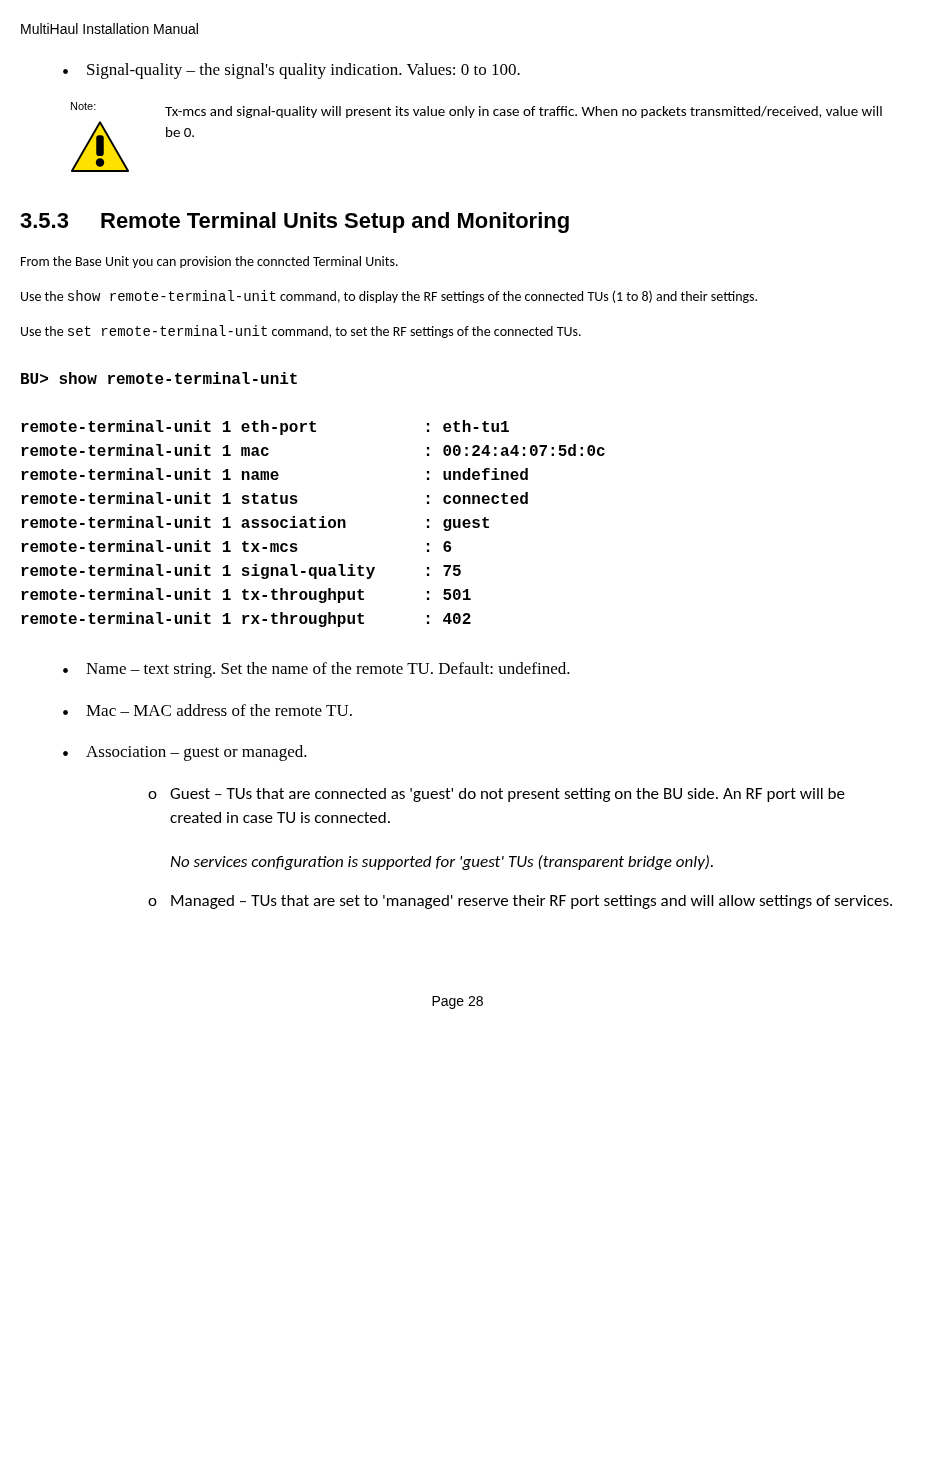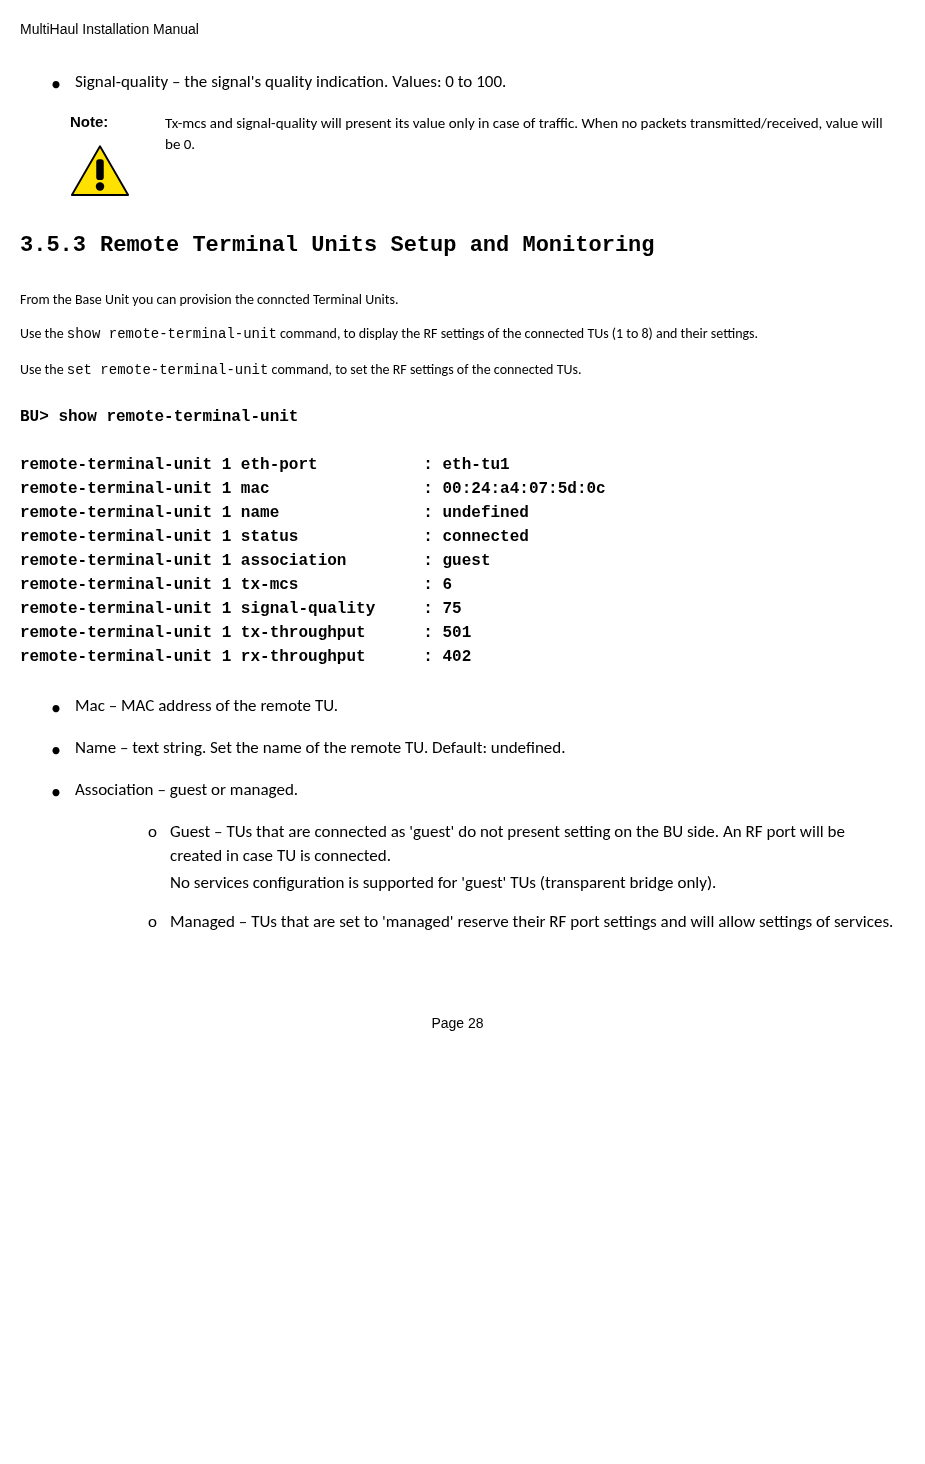--- a/index.html
+++ b/index.html
@@ -7,26 +7,27 @@
     font-size: 16px;
     color: #000;
     margin: 0;
     padding: 20px 30px 20px 20px;
     width: 875px;
     line-height: 1.4;
   }
   .header {
     font-family: Arial, sans-serif;
     font-size: 14px;
-    margin-bottom: 30px;
+    margin-bottom: 18px;
   }
   .bullet-list {
     list-style: none;
     padding-left: 55px;
-    margin: 0;
+    margin: 11px;
+    font-family: Liberation Serif, serif;
   }
   .bullet-list li {
     position: relative;
     margin-bottom: 18px;
     font-size: 17px;
   }
   .bullet-list li::before {
     content: "•";
     position: absolute;
     left: -24px;
@@ -36,37 +37,37 @@
     display: flex;
     margin: 15px 0 20px 50px;
     align-items: flex-start;
   }
   .note-left {
     width: 95px;
     flex-shrink: 0;
   }
   .note-label {
     font-family: Arial, sans-serif;
-    font-weight: bold;
-    font-size: 15px;
-    margin-bottom: 12px;
+    font-weight: normal;
+    font-size: 11px;
+    margin-bottom: 5px;
   }
   .warning-icon {
     width: 60px;
     height: 55px;
   }
   .note-text {
     font-size: 15px;
     padding-top: 2px;
   }
   .section-heading {
-    font-family: Liberation Mono, monospace;
+    font-family: Liberation Sans, sans-serif;
     font-weight: bold;
     font-size: 22px;
-    margin: 25px 0 28px 0;
+    margin: 25px 0 15px 0;
   }
   .section-number {
     display: inline-block;
     width: 80px;
   }
   .body-text {
     font-size: 14px;
     margin: 0 0 15px 0;
   }
   .mono {
@@ -92,21 +93,22 @@
     font-size: 17px;
   }
   .sub-list li .sub-marker {
     position: absolute;
     left: -22px;
   }
   .sub-list li .sub-text {
     padding-left: 0;
   }
   .sub-para {
-    margin-top: 4px;
+    margin-top: 20px;
+    font-style: italic;
   }
   .footer {
     text-align: center;
     font-family: Arial, sans-serif;
     font-size: 14px;
     margin-top: 80px;
   }
 </style>
 </head>
 <body>
@@ -150,22 +152,22 @@
 remote-terminal-unit 1 name               : undefined
 remote-terminal-unit 1 status             : connected
 remote-terminal-unit 1 association        : guest
 remote-terminal-unit 1 tx-mcs             : 6
 remote-terminal-unit 1 signal-quality     : 75
 remote-terminal-unit 1 tx-throughput      : 501
 remote-terminal-unit 1 rx-throughput      : 402
 </div>
 
 <ul class="bullet-list">
+  <li>Name – text string. Set the name of the remote TU. Default: undefined.</li>
   <li>Mac – MAC address of the remote TU.</li>
-  <li>Name – text string. Set the name of the remote TU. Default: undefined.</li>
   <li>Association – guest or managed.</li>
 </ul>
 
 <ul class="sub-list">
   <li>
     <span class="sub-marker">o</span>
     <span class="sub-text">Guest – TUs that are connected as 'guest' do not present setting on the BU side. An RF port will be created in case TU is connected.</span>
     <div class="sub-para">No services configuration is supported for 'guest' TUs (transparent bridge only).</div>
   </li>
   <li>

